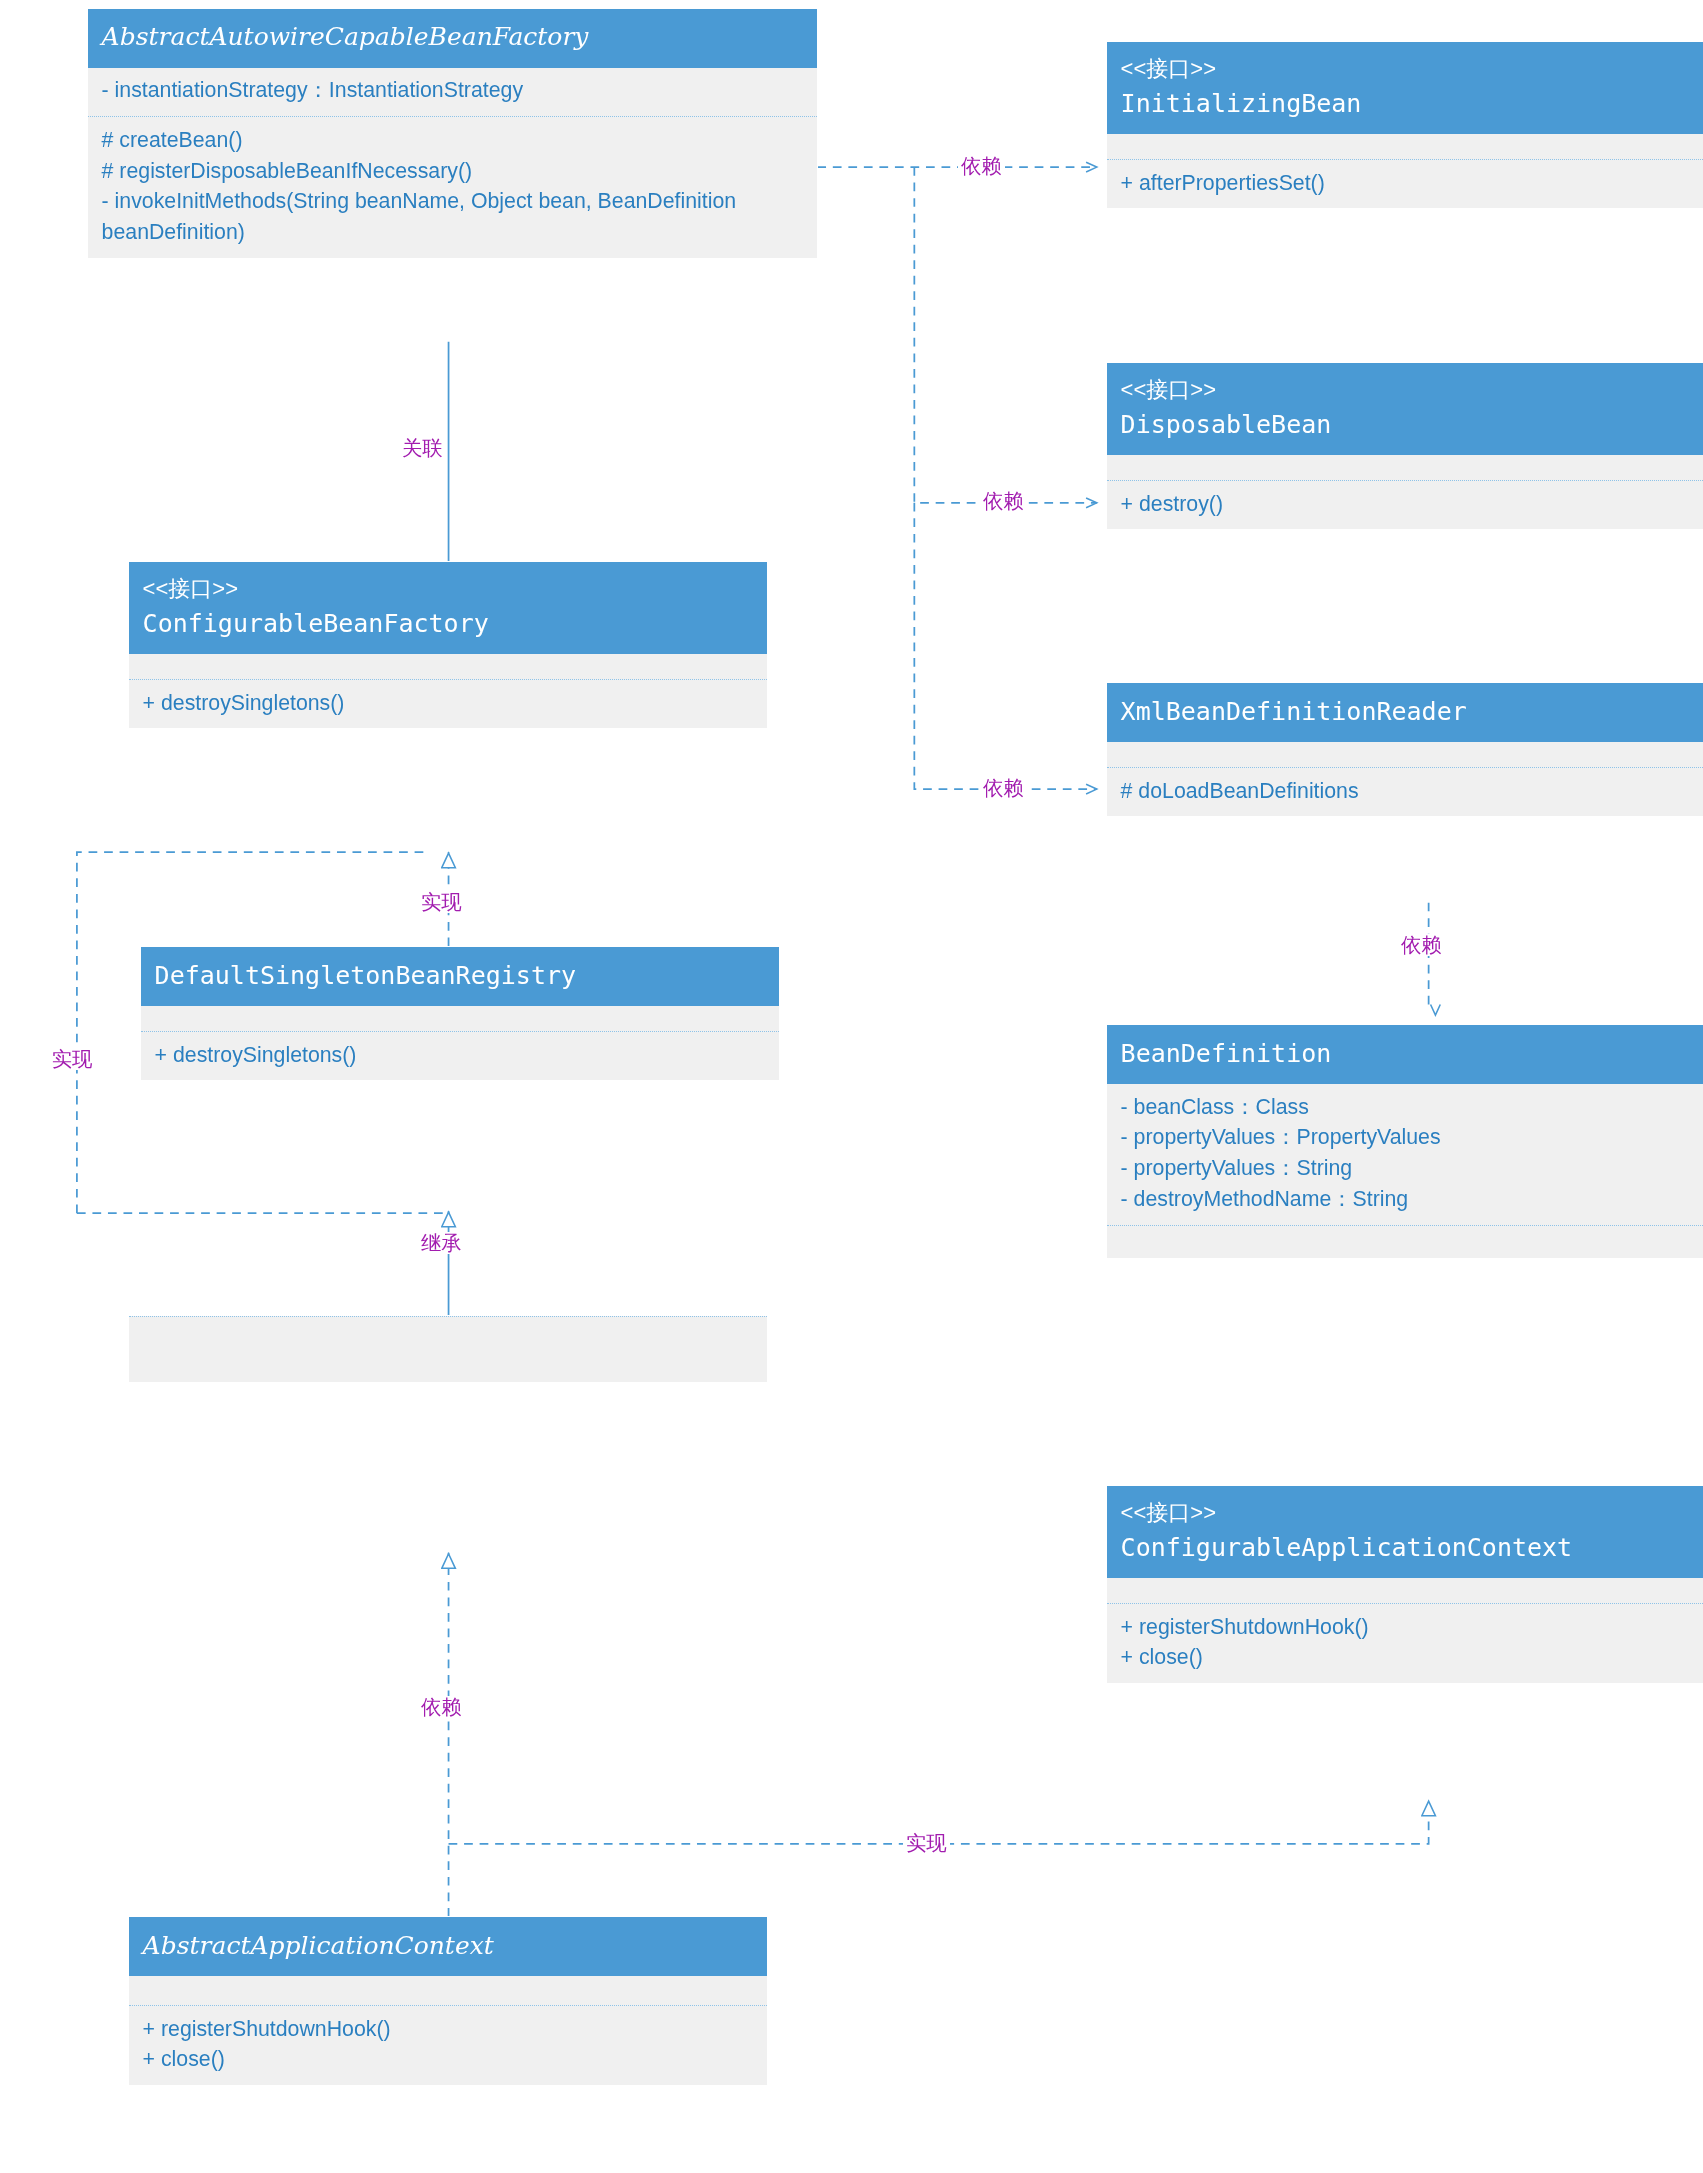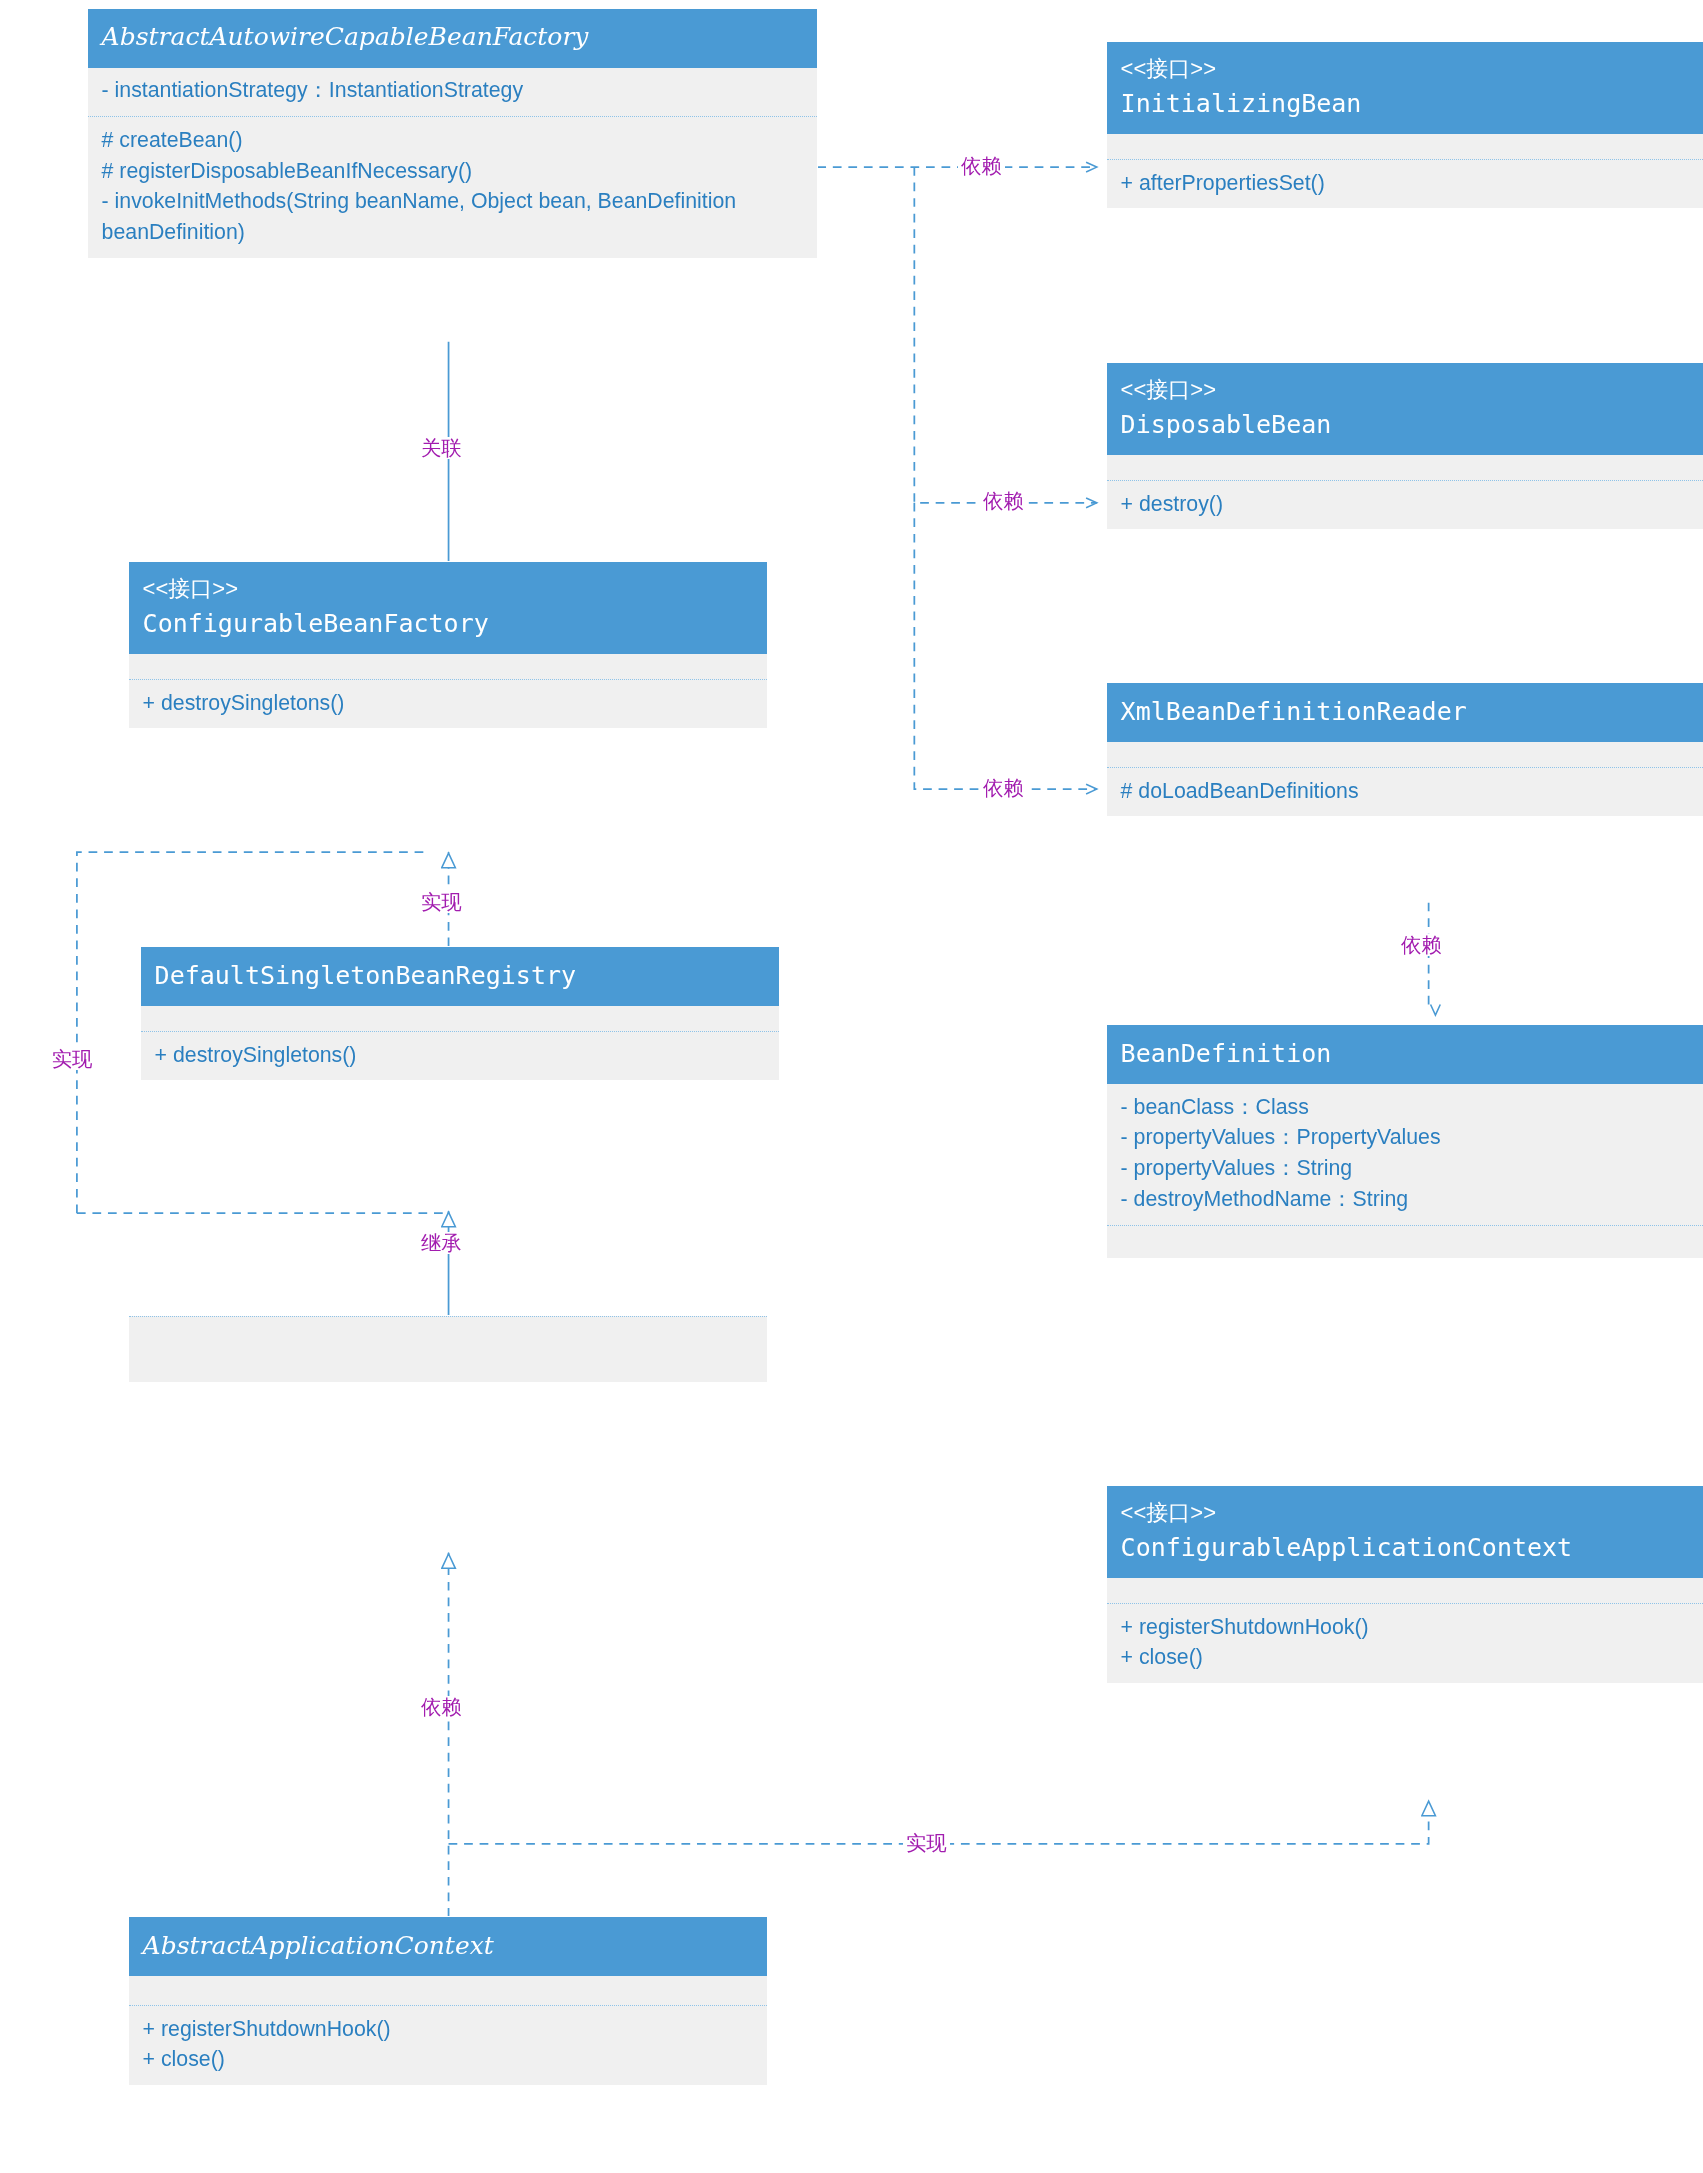--- a/index.html
+++ b/index.html
@@ -227,21 +227,21 @@
       <div class="row">+ close()</div>
     </div>
   </div>
 
   <div class="edge-label" style="left:917px; top:155px;">依赖</div>
 
   <div class="edge-label" style="left:939px; top:490px;">依赖</div>
 
   <div class="edge-label" style="left:939px; top:777px;">依赖</div>
 
-  <div class="edge-label" style="left:377px; top:437px;">关联</div>
+  <div class="edge-label" style="left:358px; top:437px;">关联</div>
 
   <div class="edge-label" style="left:377px; top:891px;">实现</div>
 
   <div class="edge-label" style="left:7.8px; top:1048px;">实现</div>
 
   <div class="edge-label" style="left:377px; top:1232px;">继承</div>
 
   <div class="edge-label" style="left:377px; top:1696px;">依赖</div>
 
   <div class="edge-label" style="left:862px; top:1832px;">实现</div>

